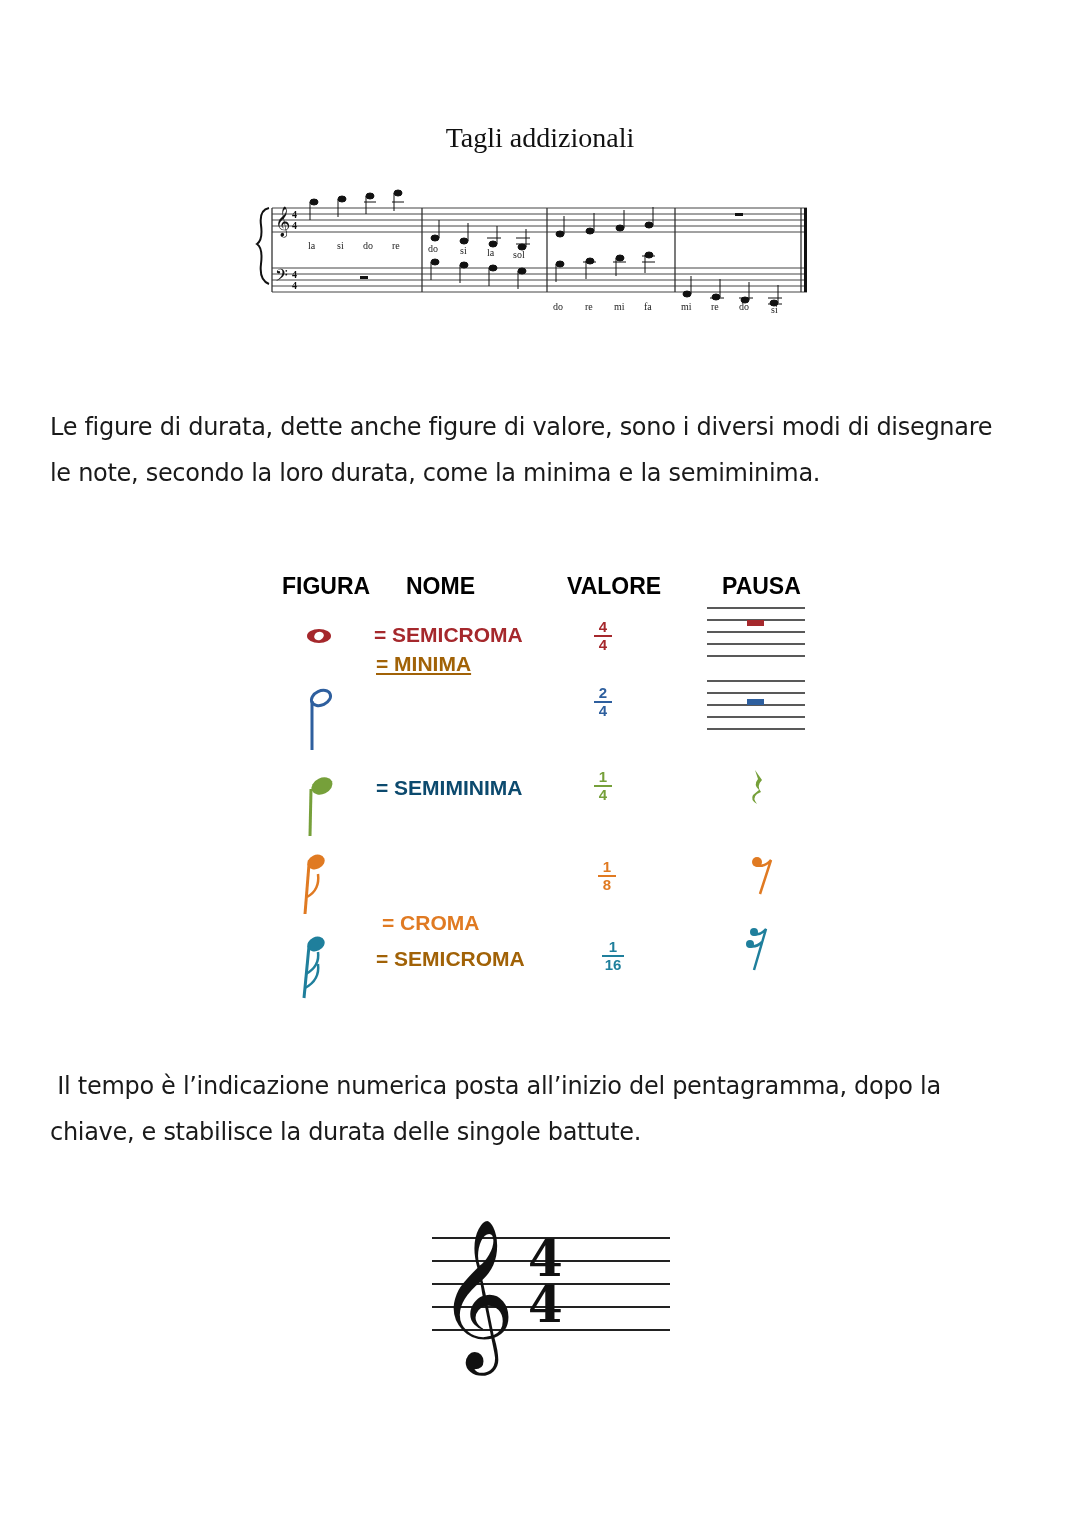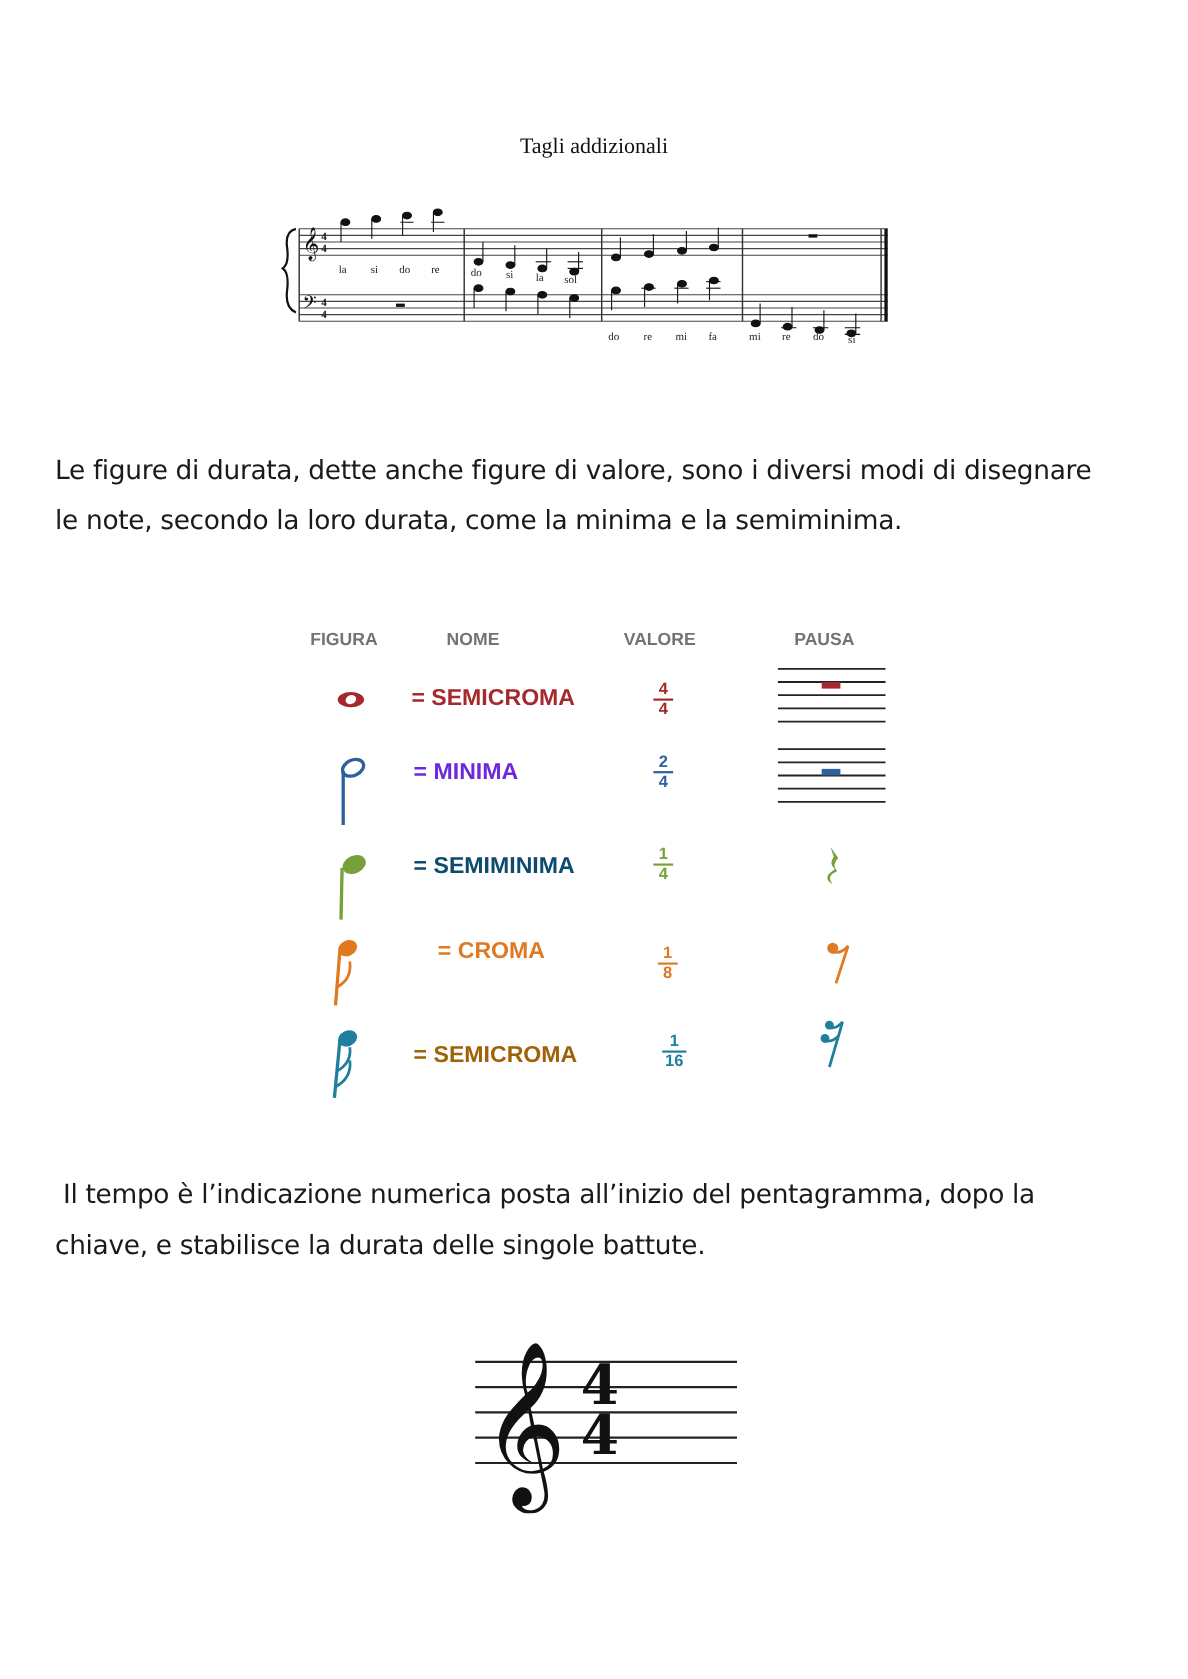--- a/index.html
+++ b/index.html
@@ -1,26 +1,26 @@
 <!DOCTYPE html>
 <html><head>
 <meta charset="utf-8">
 <style>
   html, body { margin:0; padding:0; background:#ffffff; }
   body { width:1080px; height:1526px; position:relative; overflow:hidden;
          font-family:"DejaVu Sans", sans-serif; color:#1a1a1a; }
   .abs { position:absolute; }
   .score-title { left:0; width:1080px; top:122px; text-align:center;
-                 font-family:"Liberation Serif", serif; font-size:20px; color:#111; }
+                 font-family:"Liberation Serif", serif; font-size:28px; color:#111; }
   .para { left:50px; width:960px; font-size:24px; line-height:46px; color:#1a1a1a;
           font-family:"DejaVu Sans", sans-serif; letter-spacing:-0.3px; }
   .para1 { top:404px; }
   .para2 { top:1028px; }
   .tbl-head { top:573px; font-family:"Liberation Sans", sans-serif; font-weight:bold;
-              font-size:16px; color:#737373;text-align:right; }
+              font-size:23px; color:#000000;text-align:right; }
   .nome { font-family:"Liberation Sans", sans-serif; font-weight:bold; font-size:21px; }
   .frac { font-family:"Liberation Sans", sans-serif; font-weight:bold; font-size:15px;
           display:flex; flex-direction:column; align-items:center; line-height:14px; }
   .frac .bar { width:18px; height:2px; margin:1px 0; }
   .syll { font-family:"Liberation Serif", serif; font-size:10px; color:#222; }
 </style>
 </head>
 <body>
 
 <div class="abs score-title">Tagli addizionali</div>
@@ -187,21 +187,21 @@
       <line x1="0" y1="123" x2="98" y2="123"></line>
     </g>
     <rect x="40" y="14" width="17" height="6" fill="#a5282c"></rect>
     <rect x="40" y="93" width="17" height="6" fill="#2e5f9e"></rect>
   </svg>
 
   <svg class="abs" style="left:306px; top:686px;" width="30" height="66">
     <ellipse cx="15" cy="12" rx="10" ry="7" fill="none" stroke="#2e5f9e" stroke-width="3" transform="rotate(-25 15 12)"></ellipse>
     <line x1="6" y1="15" x2="6" y2="64" stroke="#2e5f9e" stroke-width="3"></line>
   </svg>
-  <span class="abs nome" style="left:376px; top:690px; color:#6d28d9;">= MINIMA</span>
+  <span class="abs nome" style="left:376px; top:652px; color:#a16207;text-decoration:underline;">= MINIMA</span>
   <div class="abs frac" style="left:594px; top:686px; color:#2e5f9e;">
     <span>2</span>
     <span class="bar" style="background:#2e5f9e;"></span>
     <span>4</span>
   </div>
 
   <svg class="abs" style="left:306px; top:774px;" width="30" height="64">
     <ellipse cx="16" cy="12" rx="11" ry="8" fill="#76a03a" transform="rotate(-25 16 12)"></ellipse>
     <line x1="5" y1="15" x2="4" y2="62" stroke="#76a03a" stroke-width="3"></line>
   </svg>
@@ -213,21 +213,21 @@
   </div>
   <svg class="abs" style="left:748px; top:768px;" width="20" height="46">
     <path d="M7 2 L14 12 Q8 18 13 24 L9 26 Q4 30 9 36 Q2 32 5 27 L11 22 Q5 17 10 11 Z" fill="#76a03a"></path>
   </svg>
 
   <svg class="abs" style="left:300px; top:852px;" width="32" height="64">
     <ellipse cx="16" cy="10" rx="9" ry="7" fill="#e07a22" transform="rotate(-25 16 10)"></ellipse>
     <line x1="9" y1="12" x2="5" y2="62" stroke="#e07a22" stroke-width="3"></line>
     <path d="M7 45 Q20 38 18 22" stroke="#e07a22" stroke-width="2.5" fill="none"></path>
   </svg>
-  <span class="abs nome" style="left:382px; top:853px; color:#e07a22;margin-left:16px;">= CROMA</span>
+  <span class="abs nome" style="left:382px; top:911px; color:#e07a22;">= CROMA</span>
   <div class="abs frac" style="left:598px; top:860px; color:#e07a22;">
     <span>1</span>
     <span class="bar" style="background:#e07a22;"></span>
     <span>8</span>
   </div>
   <svg class="abs" style="left:750px; top:856px;" width="26" height="40">
     <circle cx="7" cy="6" r="5" fill="#e07a22"></circle>
     <path d="M6 9 Q14 12 21 4 L10 38" stroke="#e07a22" stroke-width="2.5" fill="none"></path>
   </svg>
 

